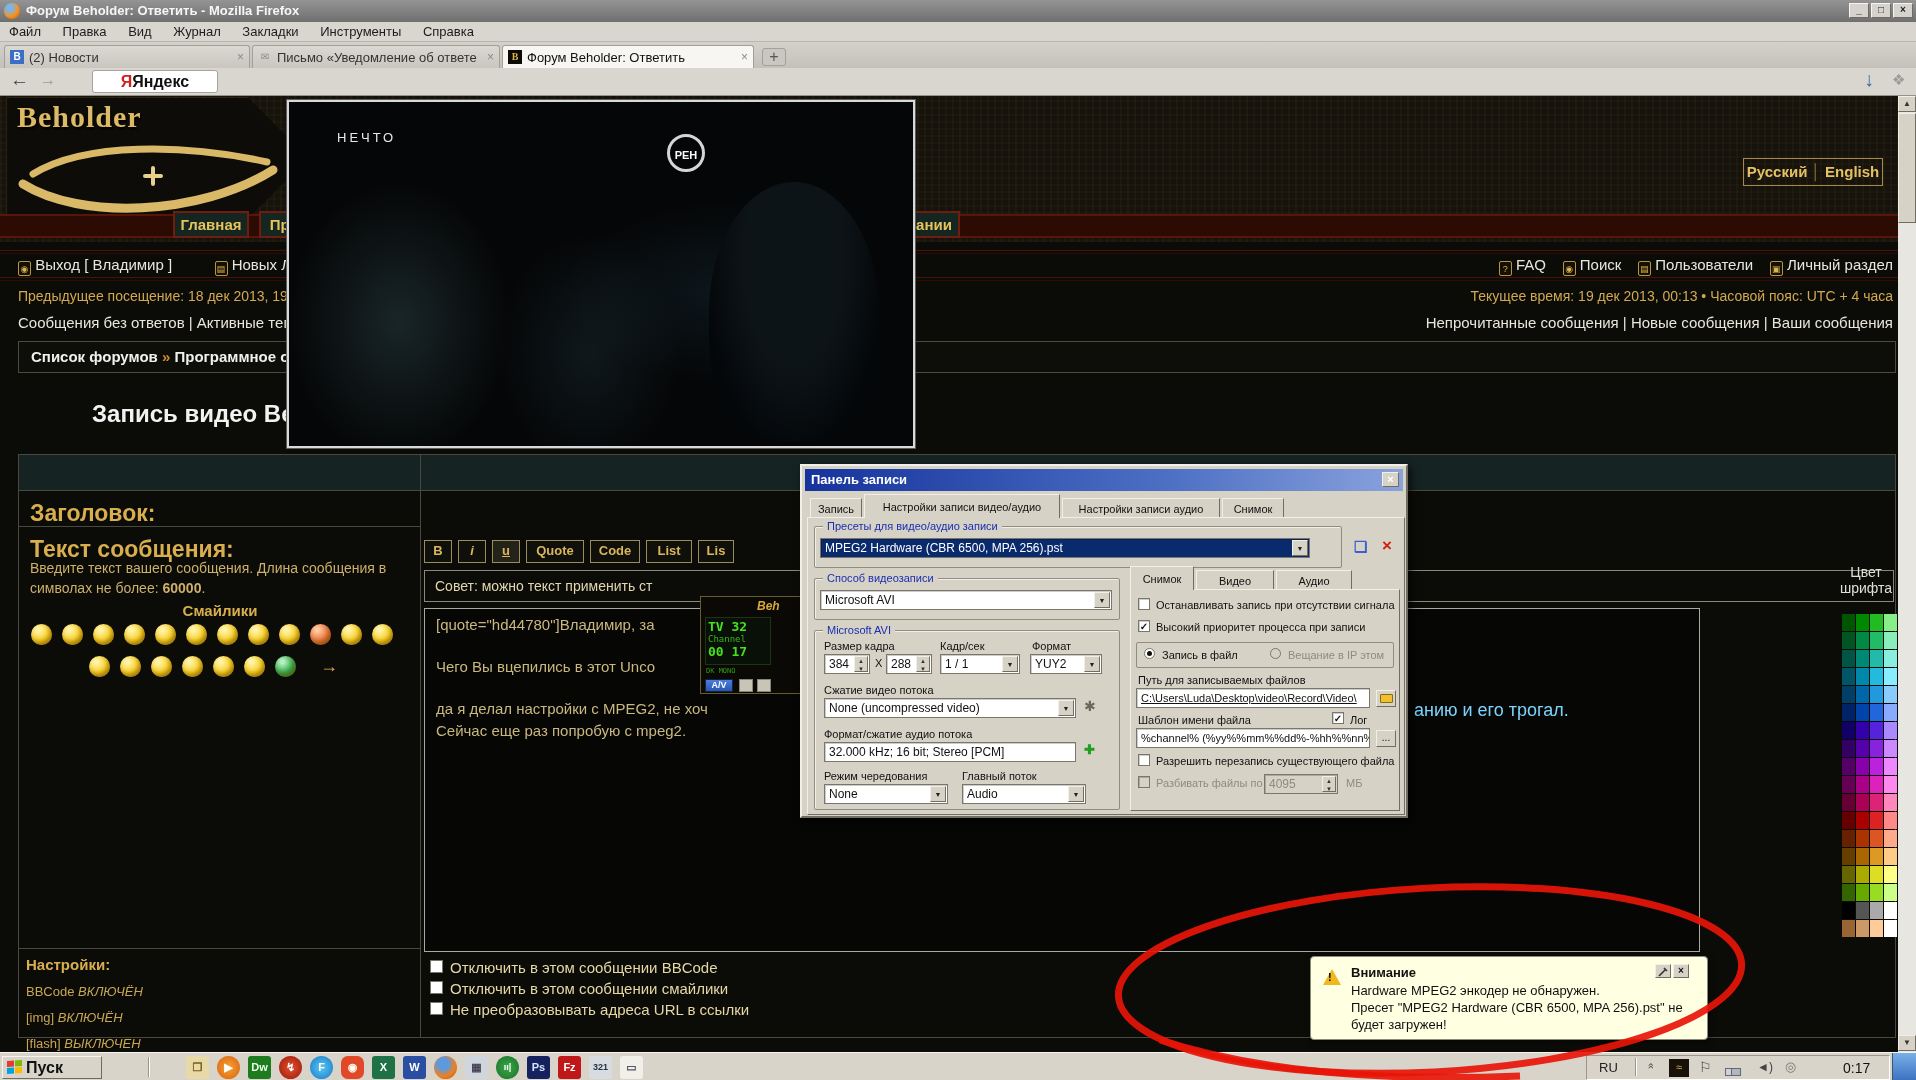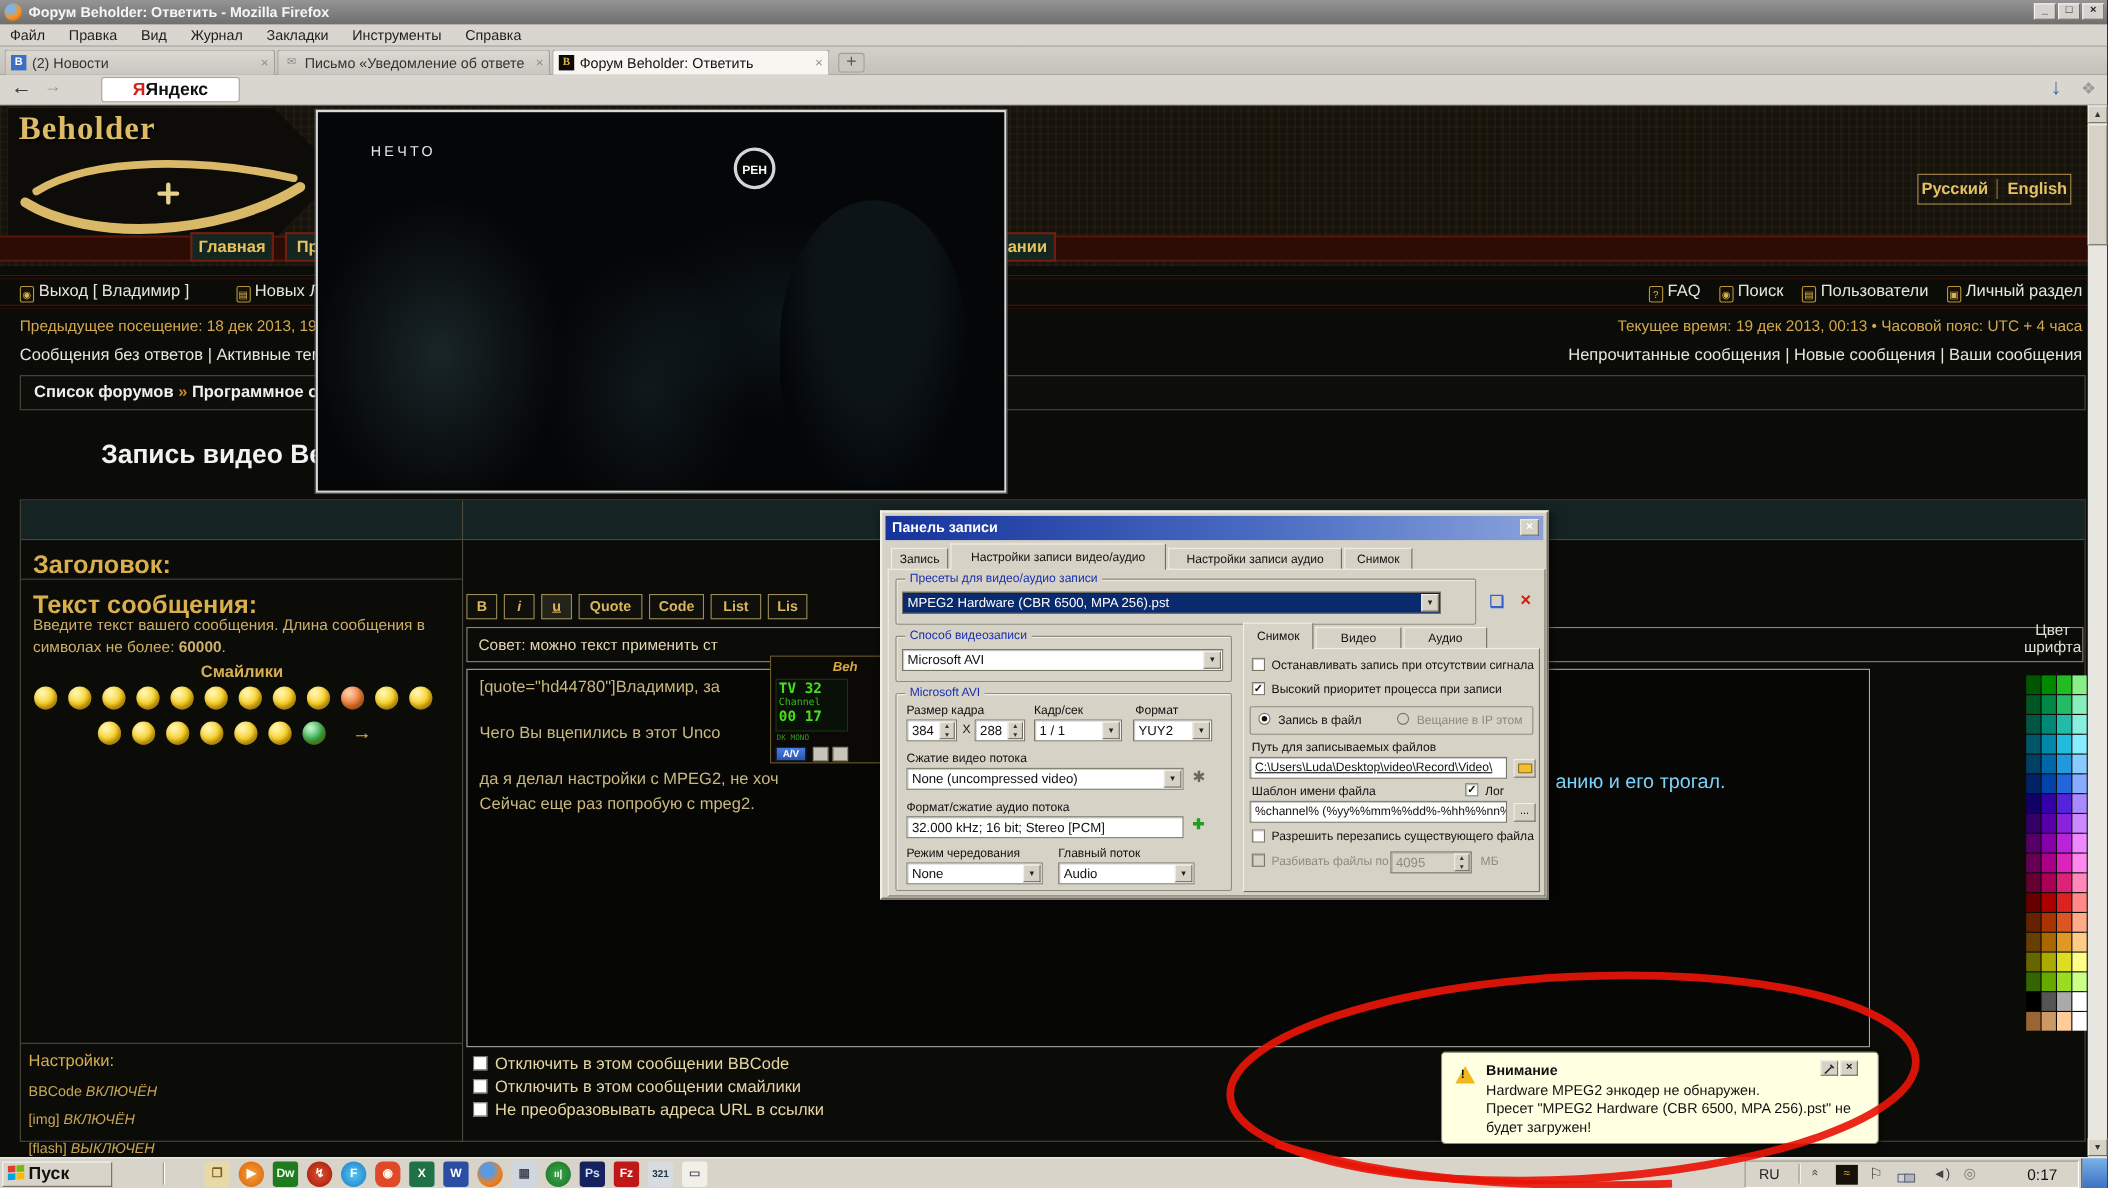--- a/index.html
+++ b/index.html
@@ -197,21 +197,21 @@
   <div class="ab lblgold" style="left:30px;top:536px;">Текст сообщения:</div>
   <div class="ab" style="left:30px;top:560px;font-size:14px;color:#cdb06a;">Введите текст вашего сообщения. Длина сообщения в</div>
   <div class="ab" style="left:30px;top:580px;font-size:14px;color:#cdb06a;">
     <span>символах не более: </span><b>60000</b><span>.</span>
   </div>
   <div class="ab" style="left:19px;top:602px;width:402px;text-align:center;font-weight:bold;font-size:15px;color:#d9af4e;">Смайлики</div>
   <div class="ab" style="left:26px;top:624px;width:390px;"><span class="sm sm-y"></span><span class="sm sm-y"></span><span class="sm sm-y"></span><span class="sm sm-y"></span><span class="sm sm-y"></span><span class="sm sm-y"></span><span class="sm sm-y"></span><span class="sm sm-y"></span><span class="sm sm-y"></span><span class="sm sm-r"></span><span class="sm sm-y"></span><span class="sm sm-y"></span></div>
   <div class="ab" style="left:84px;top:656px;width:330px;"><span class="ab" style="left:236px;top:0px;color:#d9af4e;font-size:18px;font-weight:bold;">→</span><span class="sm sm-y"></span><span class="sm sm-y"></span><span class="sm sm-y"></span><span class="sm sm-y"></span><span class="sm sm-y"></span><span class="sm sm-y"></span><span class="sm sm-g"></span></div>
 
   <div class="ab" style="left:19px;top:948px;width:401px;height:1px;background:#4a493f;"></div>
-  <div class="ab" style="left:26px;top:956px;font-weight:normal;font-size:15px;color:#d9af4e;">Настройки:</div>
+  <div class="ab" style="left:26px;top:956px;font-weight:bold;font-size:15px;color:#d9af4e;">Настройки:</div>
   <div class="ab" style="left:26px;top:984px;font-size:13px;color:#c9a653;"><span>BBCode</span>&nbsp;<i>ВКЛЮЧЁН</i></div>
   <div class="ab" style="left:26px;top:1010px;font-size:13px;color:#c9a653;"><span>[img]</span>&nbsp;<i>ВКЛЮЧЁН</i></div>
   <div class="ab" style="left:26px;top:1036px;font-size:13px;color:#c9a653;"><span>[flash]</span>&nbsp;<i>ВЫКЛЮЧЕН</i></div>
 
   <div class="tbtn" style="left:424px;width:28px;">B</div>
   <div class="tbtn" style="left:458px;width:28px;font-style:italic;">i</div>
   <div class="tbtn" style="left:492px;width:28px;text-decoration:underline;background:#23231a;">u</div>
   <div class="tbtn" style="left:526px;width:58px;">Quote</div>
   <div class="tbtn" style="left:590px;width:50px;">Code</div>
   <div class="tbtn" style="left:646px;width:46px;">List</div>

